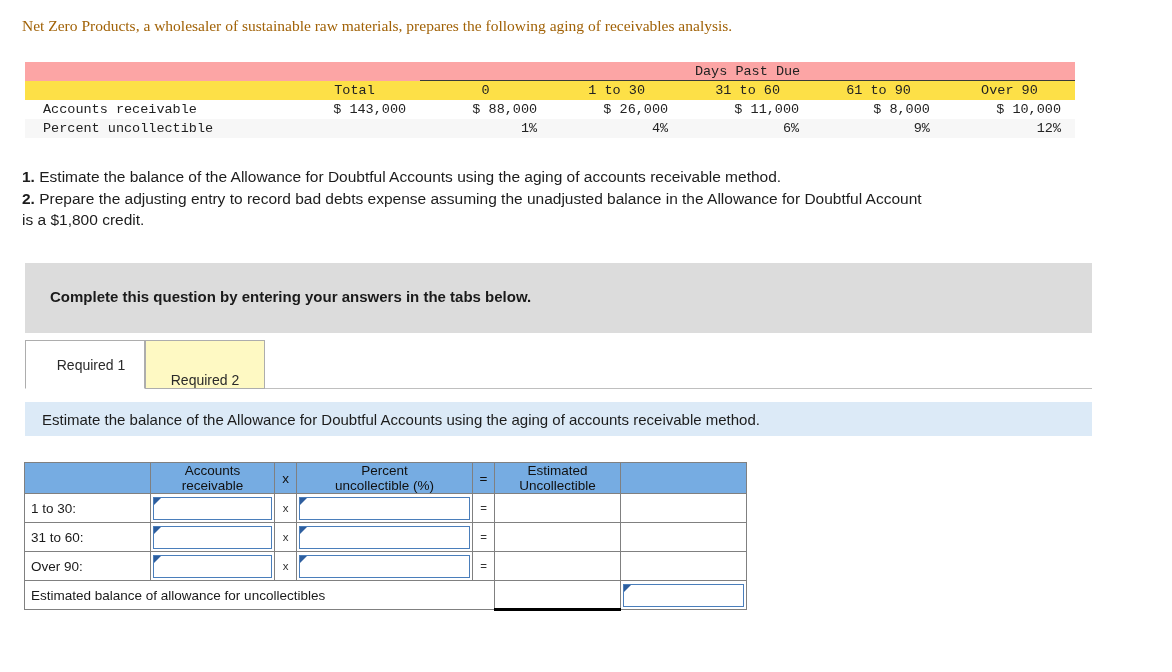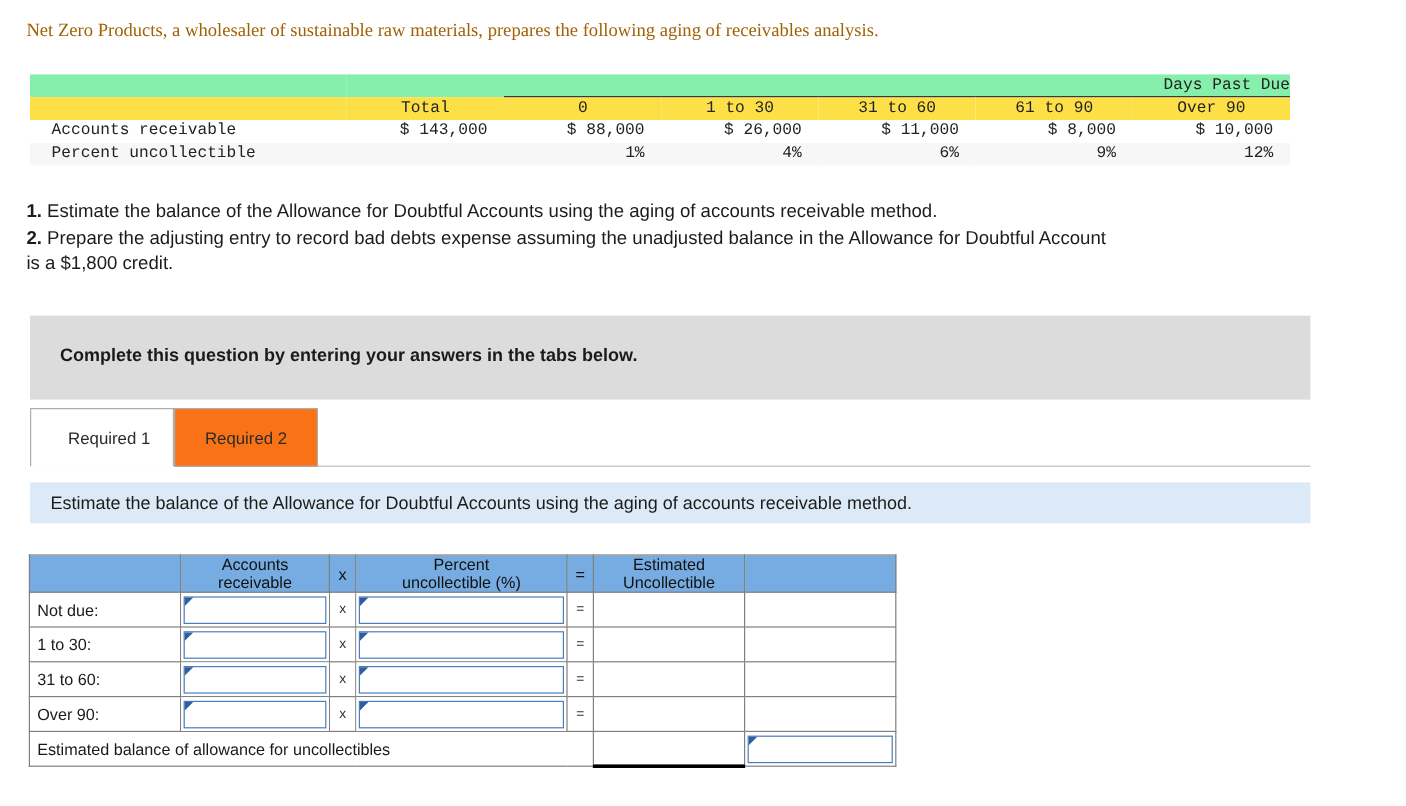--- a/index.html
+++ b/index.html
@@ -38,24 +38,24 @@
     border-collapse: collapse;
     font-family: "Liberation Mono", "DejaVu Sans Mono", monospace;
     font-size: 13.5px;
     color: #222;
   }
   .aging-table td, .aging-table th {
     padding: 0;
     font-weight: normal;
   }
   .ag-head-row1 td {
-    background: #86efac;
+    background: #fca5a5;
     height: 18px;
     vertical-align: middle;
-    text-align: right;
+    text-align: center;
   }
   .ag-head-row2 td {
     background: #fde047;
     height: 19px;
     vertical-align: middle;
     text-align: center;
   }
   .ag-span-title {
     text-align: center;
   }
@@ -142,24 +142,25 @@
   }
   .tab.active {
     background: #ffffff;
     border-bottom: 1px solid #ffffff;
     z-index: 3;
     left: 0;
     width: 120px;
     padding-left: 12px;
   }
   .tab.inactive {
-    background: #f97316;
+    background: #fef9c3;
     left: 120px;
     width: 120px;
     z-index: 2;
+    align-items: flex-end;
   }
   .tab-underline {
     position: absolute;
     left: 0;
     top: 48px;
     width: 1067px;
     height: 1px;
     background: #bfbfbf;
     z-index: 1;
   }
@@ -366,33 +367,20 @@
       <span>uncollectible (%)</span>
     </th>
     <th>=</th>
     <th>
       <span>Estimated</span><br>
       <span>Uncollectible</span>
     </th>
     <th></th>
   </tr>
 
-  <tr>
-    <td class="row-label">Not due:</td>
-    <td class="field-cell">
-            <div class="field"></div>
-          </td>
-    <td class="op-cell">x</td>
-    <td class="field-cell">
-            <div class="field wide"></div>
-          </td>
-    <td class="op-cell">=</td>
-    <td class="blank-cell"></td>
-    <td class="blank-cell"></td>
-  </tr>
 
   <tr>
     <td class="row-label">1 to 30:</td>
     <td class="field-cell">
             <div class="field"></div>
           </td>
     <td class="op-cell">x</td>
     <td class="field-cell">
             <div class="field wide"></div>
           </td>

